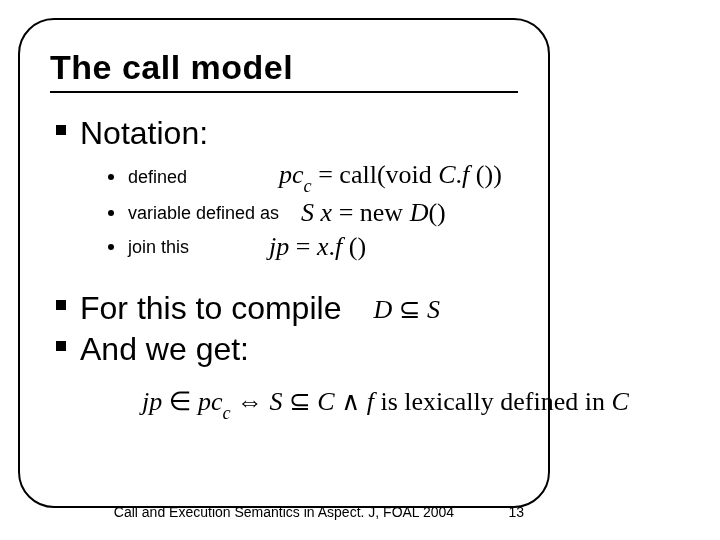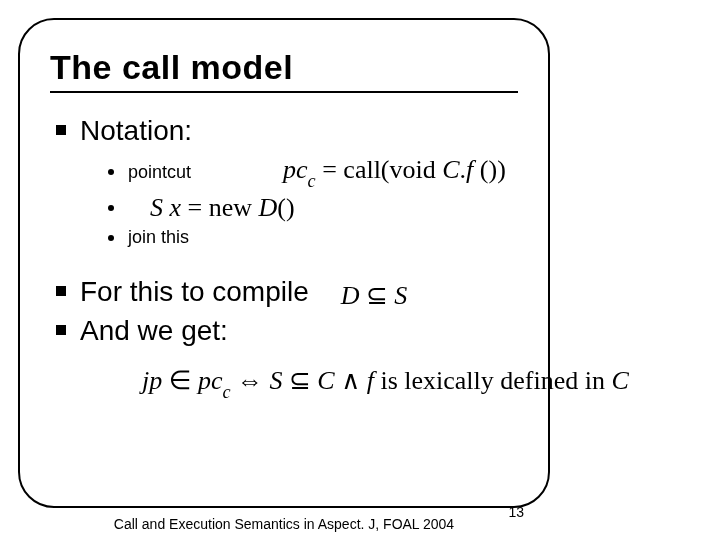--- a/index.html
+++ b/index.html
@@ -50,21 +50,21 @@
     margin-bottom: 4px;
   }
   .top-bullet {
     width: 10px;
     height: 10px;
     background: #000;
     margin: 10px 14px 0 0;
     flex: 0 0 auto;
   }
   .top-text {
-    font-size: 28px;
+    font-size: 32px;
   }
   .mid-section {
     margin: 28px 0 0 0;
   }
 
   .sub-list {
     margin: 8px 0 0 52px;
   }
   .sub-row {
     display: flex;
@@ -88,21 +88,21 @@
   }
 
   .conclusion-formula {
     margin: 18px 0 0 86px;
   }
 
   .footer {
     position: absolute;
     left: 0;
     right: 0;
-    bottom: 8px;
+    bottom: 20px;
     text-align: center;
     font-size: 14px;
   }
   .page-num {
     position: absolute;
     right: 44px;
     bottom: 20px;
     font-size: 14px;
     margin-top: 46px;
   }
@@ -130,36 +130,40 @@
 
     <div class="top-item">
       <div class="top-bullet"></div>
       <div class="top-text">Notation:</div>
     </div>
 
     <div class="sub-list">
 
       <div class="sub-row">
         <div class="sub-bullet"></div>
-        <div class="sub-text">pointcut</div>
+        <div class="sub-text">defined</div>
         <div class="math sub-formula" style="margin-left:92px;">
           <span class="it">pc</span><sub class="it">c</sub><span class="up"> = call(void </span><span class="it">C</span><span class="up">.</span><span class="it">f</span><span class="up"> ())</span>
         </div>
       </div>
 
       <div class="sub-row">
         <div class="sub-bullet"></div>
+        <div class="sub-text">variable defined as</div>
         <div class="math sub-formula" style="margin-left:22px;">
           <span class="it">S</span><span class="it"> x</span><span class="up"> = new </span><span class="it">D</span><span class="up">()</span>
         </div>
       </div>
 
       <div class="sub-row">
         <div class="sub-bullet"></div>
         <div class="sub-text">join this</div>
+        <div class="math sub-formula" style="margin-left:80px;">
+          <span class="it">jp</span><span class="up"> = </span><span class="it">x</span><span class="up">.</span><span class="it">f</span><span class="up"> ()</span>
+        </div>
       </div>
     </div>
 
     <div class="mid-section">
 
       <div class="top-item">
         <div class="top-bullet"></div>
         <div class="top-text">For this to compile</div>
         <div class="math" style="margin-left:32px; margin-top:4px;">
           <span class="it">D</span><span class="up"> ⊆ </span><span class="it">S</span>

